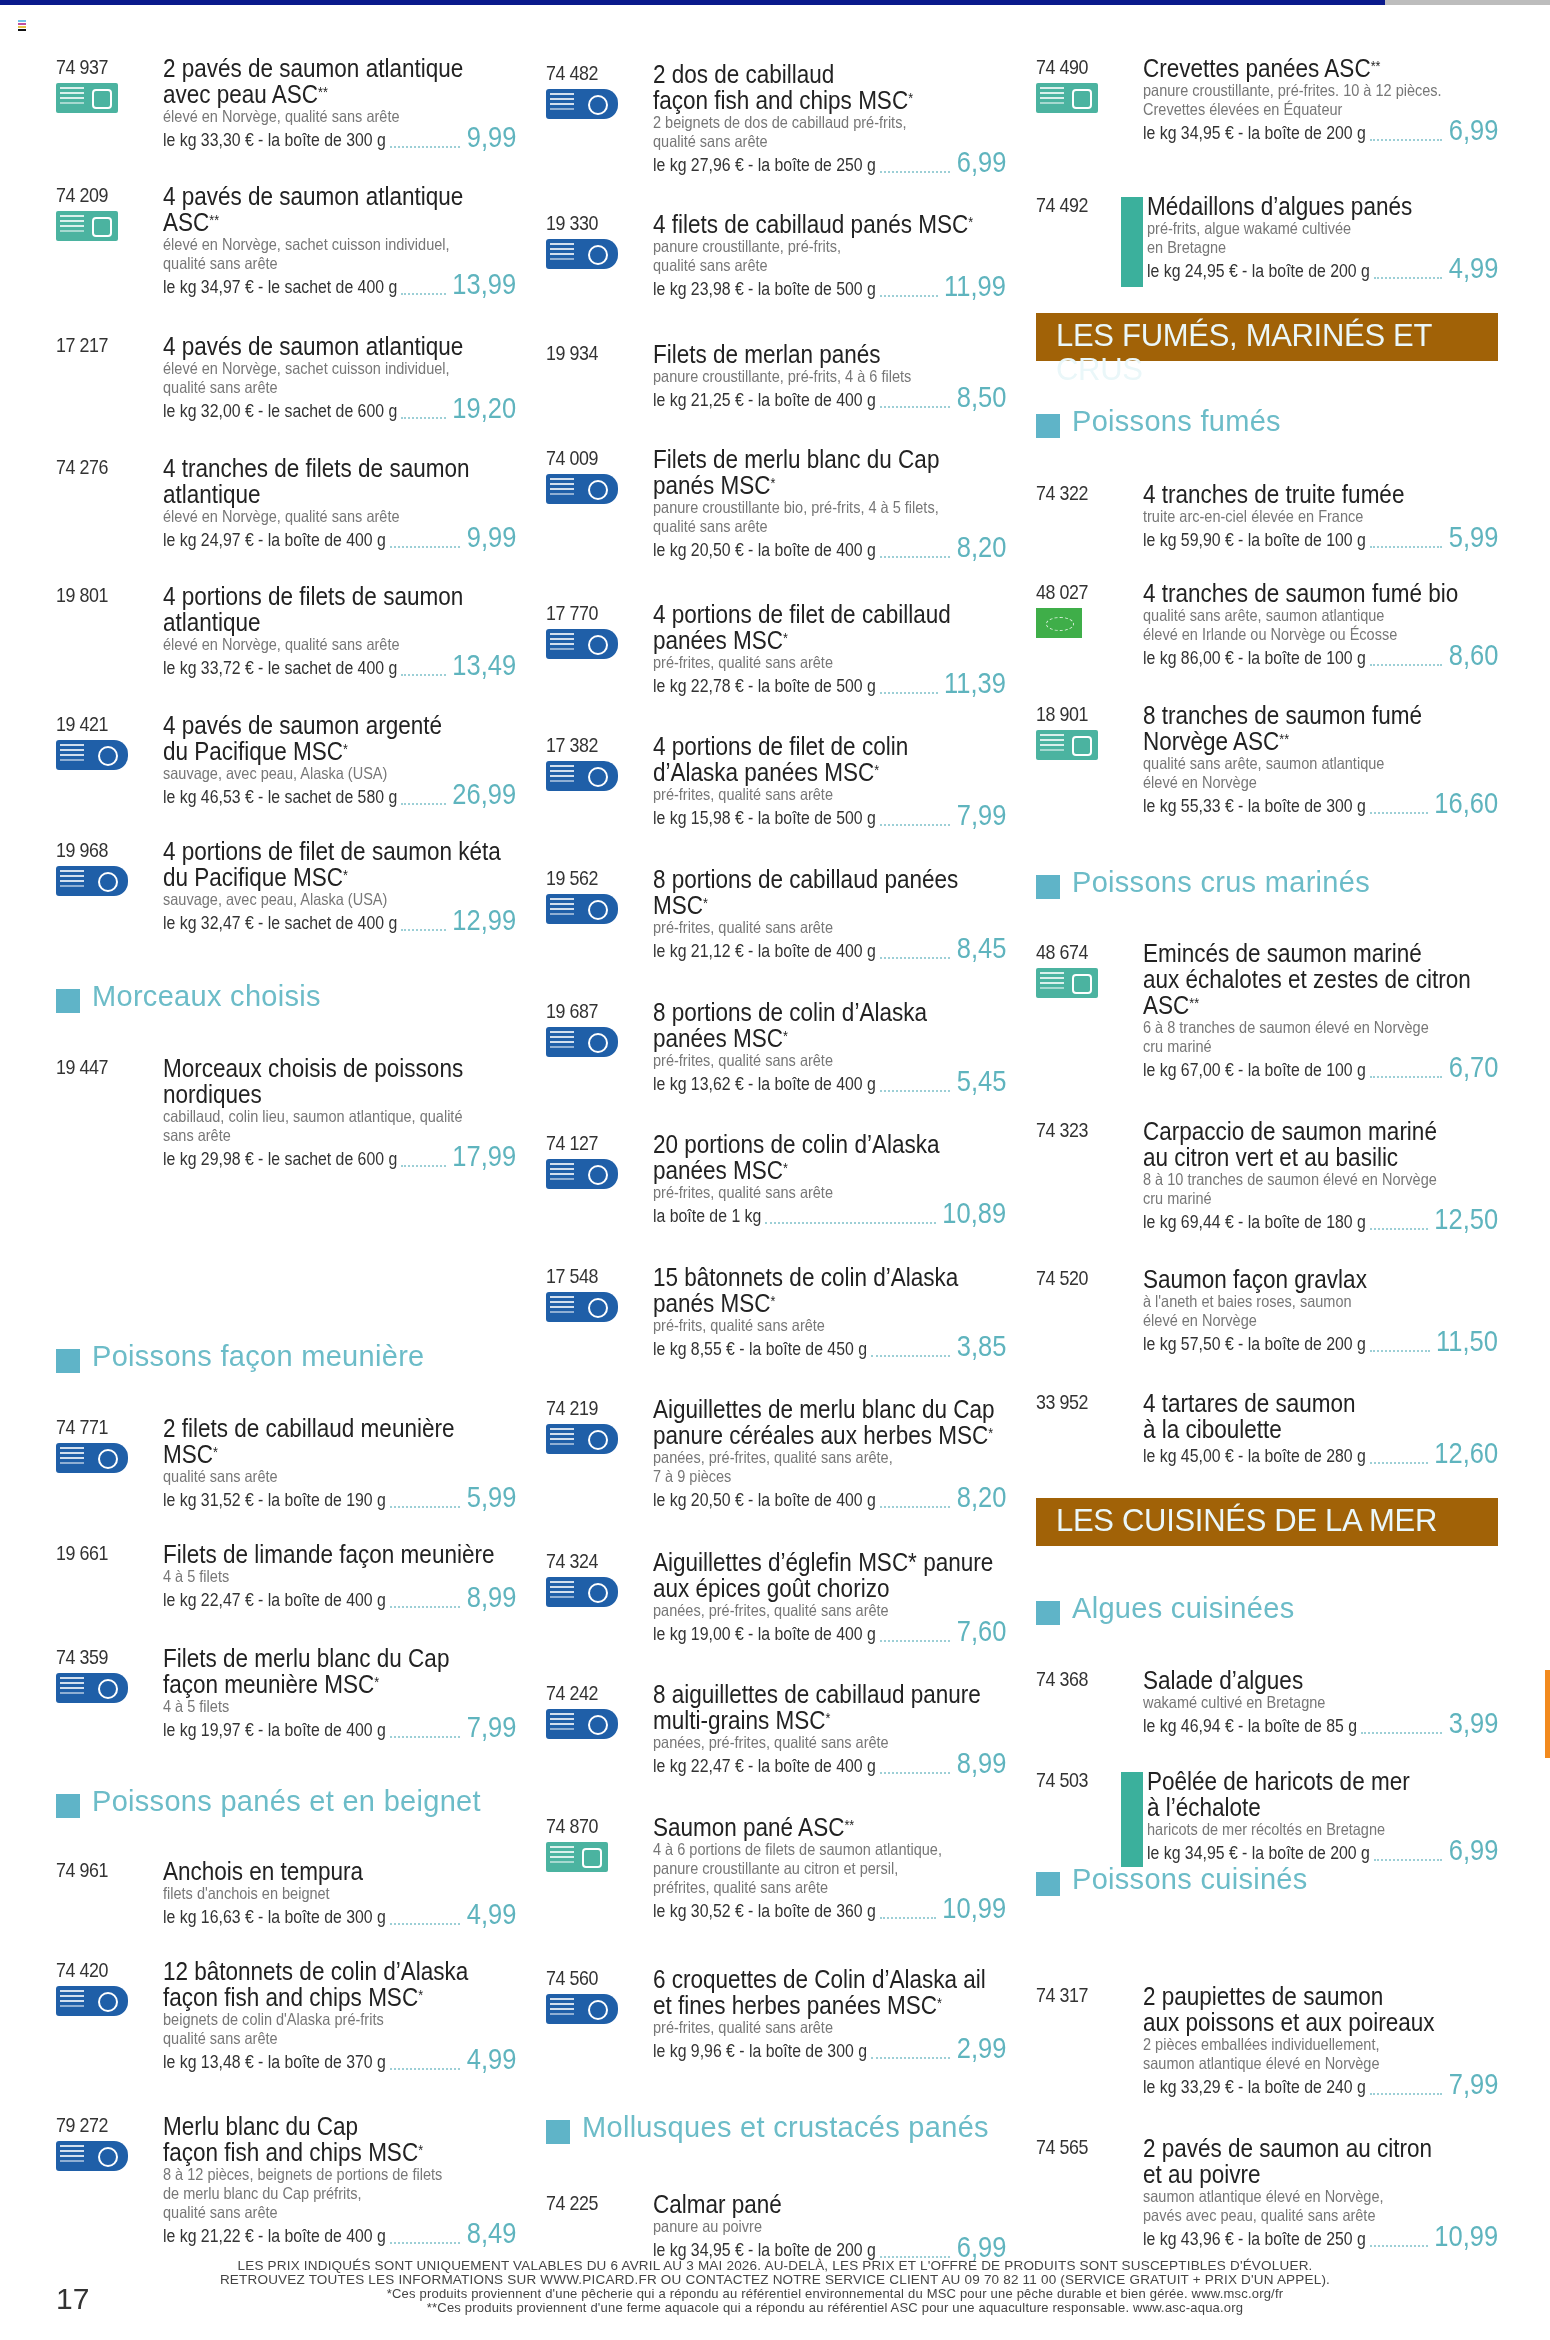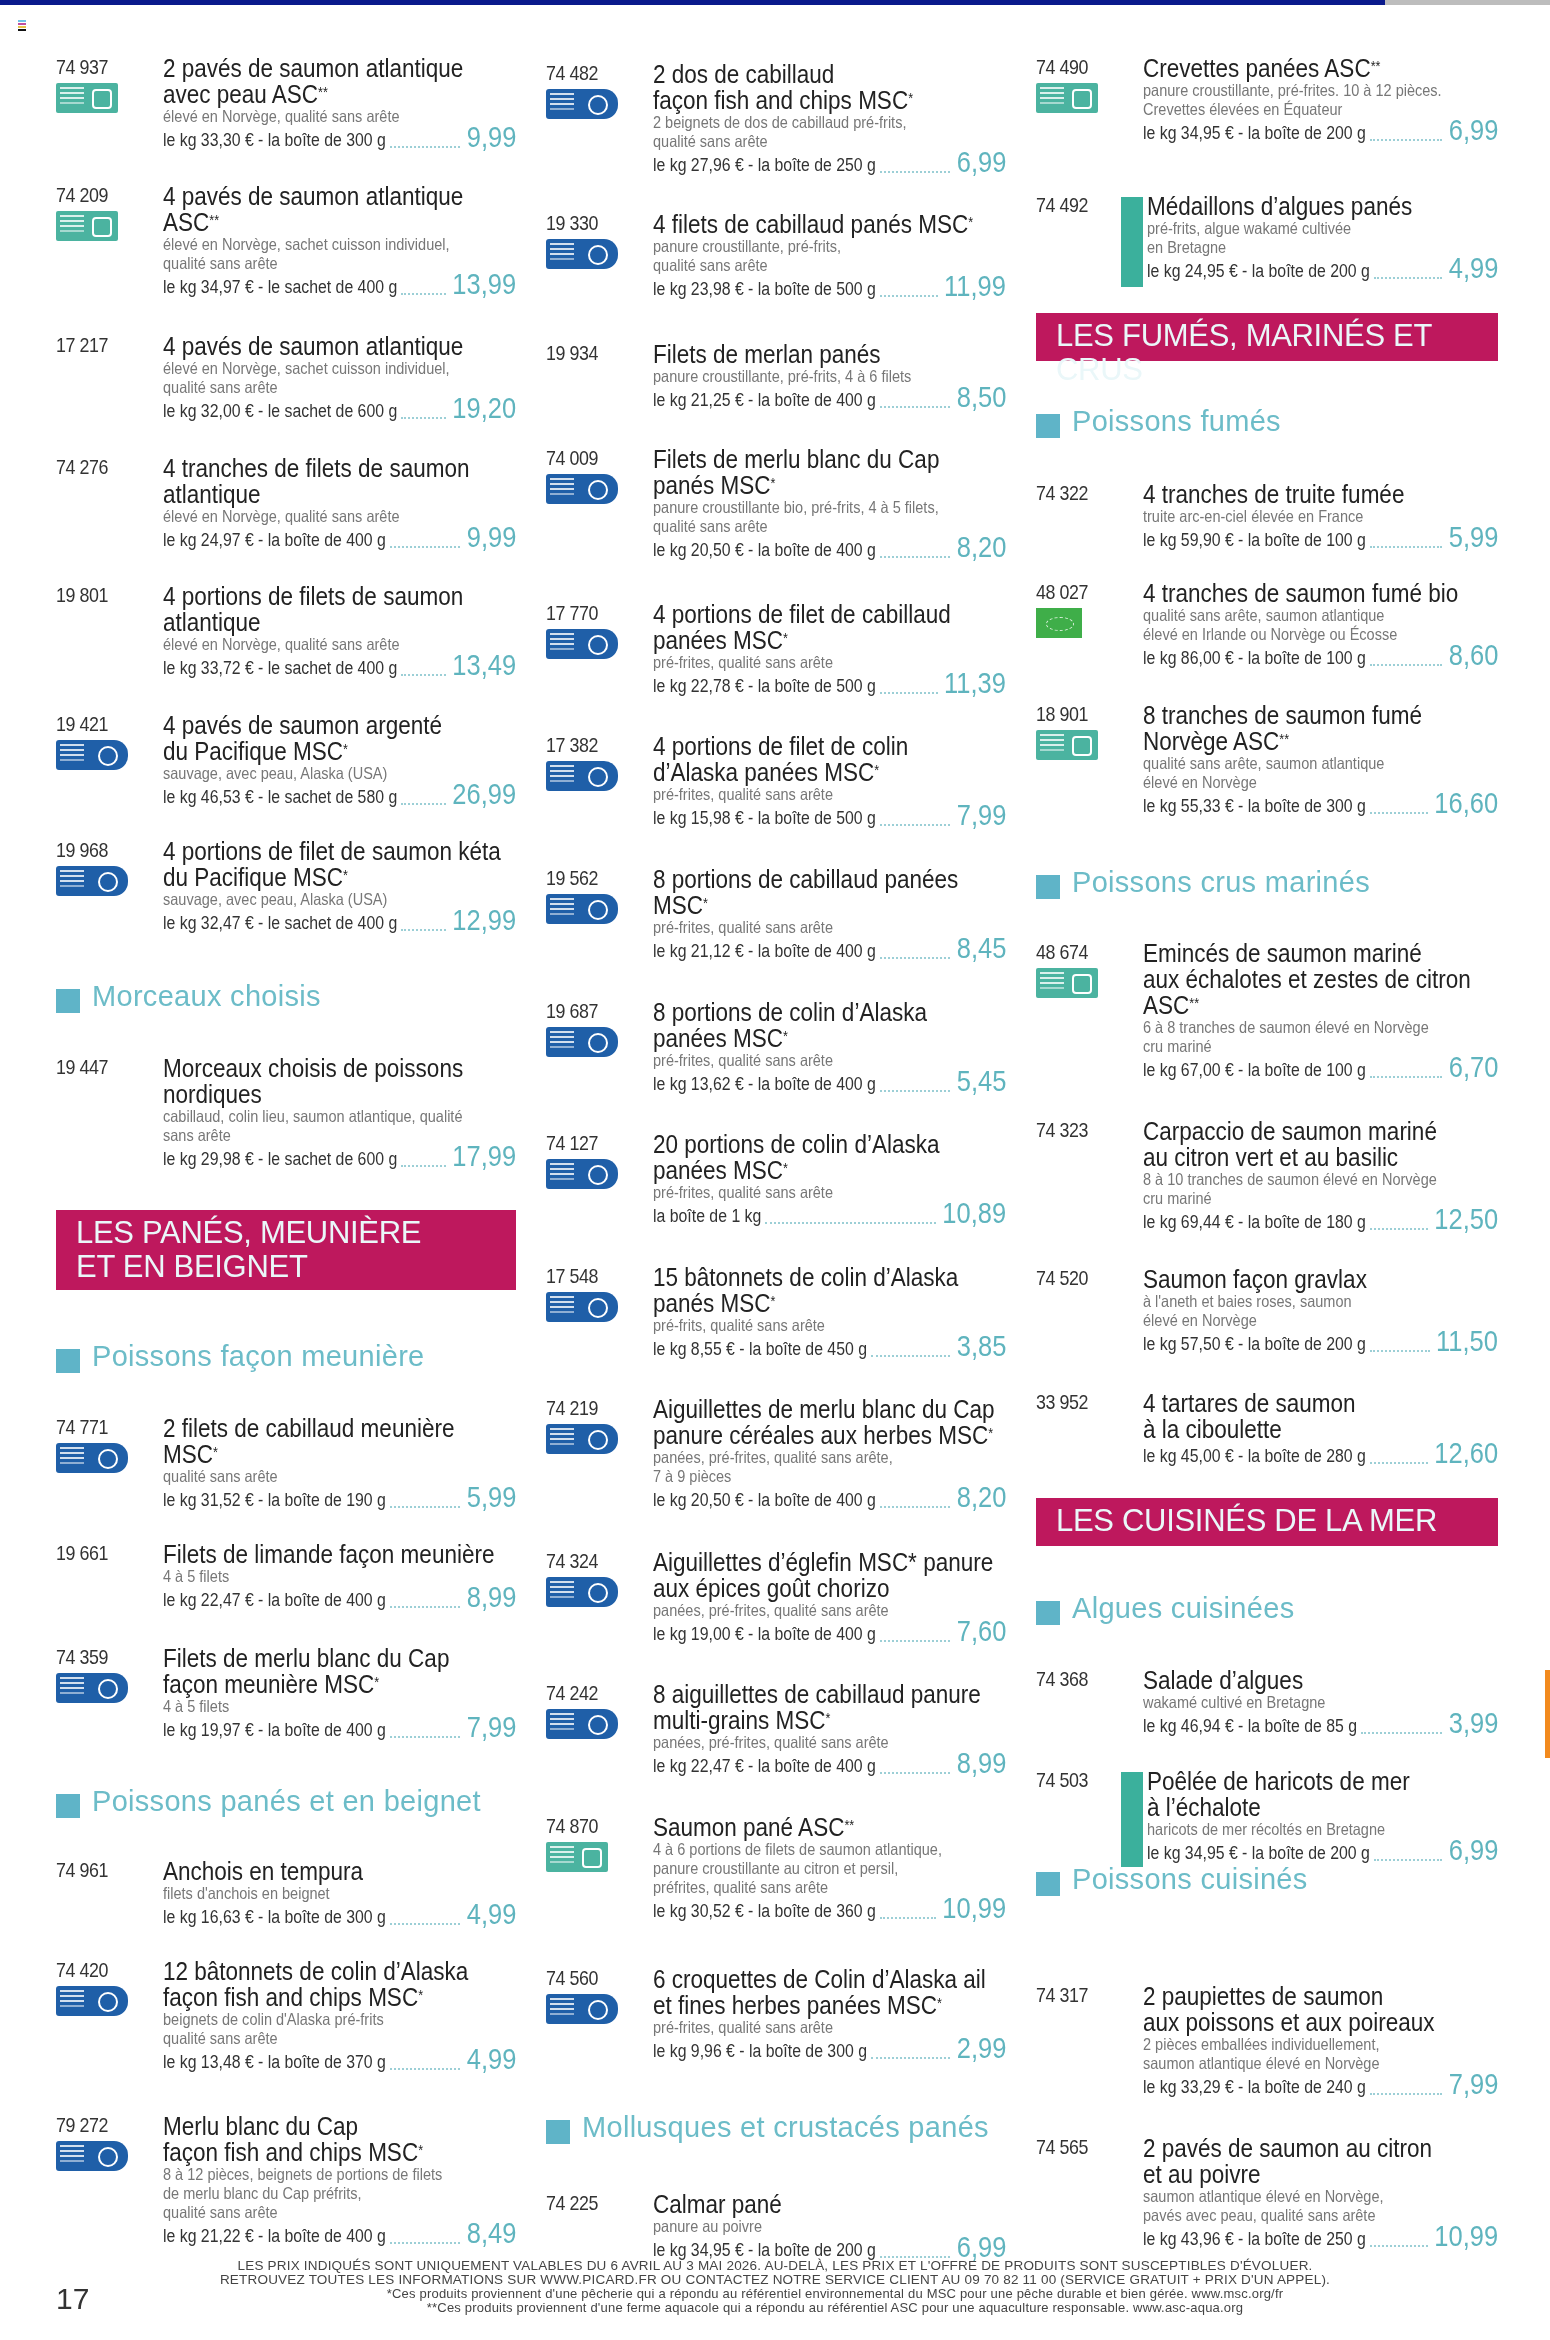--- a/index.html
+++ b/index.html
@@ -23,21 +23,21 @@
   .body{position:absolute;left:107px;top:0;right:0;}
   .name{font-size:25px;line-height:26px;color:#222;transform:scaleX(0.9);transform-origin:left top;white-space:nowrap;}
   .name sup{font-size:14px;vertical-align:top;position:relative;top:-2px;}
   .desc{font-size:16.5px;line-height:19px;color:#777;transform:scaleX(0.88);transform-origin:left top;white-space:nowrap;}
   .priceline{position:relative;height:26px;font-size:18px;color:#333;white-space:nowrap;}
   .priceline .unit{position:absolute;left:0;bottom:1px;transform:scaleX(0.88);transform-origin:left bottom;}
   .priceline .dots{position:absolute;bottom:4px;border-bottom:2px dotted #9ccfd6;}
   .priceline .price{position:absolute;right:0;bottom:-2px;font-size:30px;color:#5fb4be;transform:scaleX(0.85);transform-origin:right bottom;}
   .subhead{position:absolute;left:0;font-size:29px;color:#6cbcc8;display:flex;align-items:flex-end;letter-spacing:0.3px;}
   .subhead .sq{width:24px;height:24px;background:#5fb4c8;margin-right:12px;display:inline-block;}
-  .band{position:absolute;left:0;background:#be185d;color:#eaf7f9;font-size:31px;line-height:34px;padding:6px 20px;box-sizing:border-box;letter-spacing:-0.3px;}
+  .band{position:absolute;left:0;background:#a16207;color:#eaf7f9;font-size:31px;line-height:34px;padding:6px 20px;box-sizing:border-box;letter-spacing:-0.3px;}
   .footer{position:absolute;left:0;width:1550px;text-align:center;color:#444;}
   .footer .l1{position:absolute;left:0;width:100%;font-size:14.5px;letter-spacing:0.2px;}
   .pagenum{position:absolute;left:56px;top:2282px;font-size:30px;color:#333;}
   .orange-tab{position:absolute;left:1545px;top:1670px;width:5px;height:88px;background:#f28a1e;}
 </style>
 </head>
 <body>
 
 <div class="topbar"></div>
 <div class="topbar-grey"></div>
@@ -169,24 +169,20 @@
           <div class="name"><span>nordiques</span></div>
           <div class="desc">cabillaud, colin lieu, saumon atlantique, qualité</div>
           <div class="desc">sans arête</div>
           <div class="priceline">
             <span class="unit">le kg 29,98 € - le sachet de 600 g</span>
             <span class="dots" style="left: 238.245px; width: 44.9386px;"></span>
             <span class="price">17,99</span>
           </div>
         </div>
       </div>
-      <div class="band" style="top: 1210px; width: 460px; height: 80px;">
-        <div>LES PANÉS, MEUNIÈRE</div>
-        <div>ET EN BEIGNET</div>
-      </div>
       <div class="subhead" style="top: 1340px;">
         <span class="sq"></span>
         <span>Poissons façon meunière</span>
       </div>
       <div class="product" style="top: 1415px;">
         <div class="code">74 771</div>
         <div class="logo msc">
           <span class="mini"></span>
           <span class="check"></span>
         </div>

